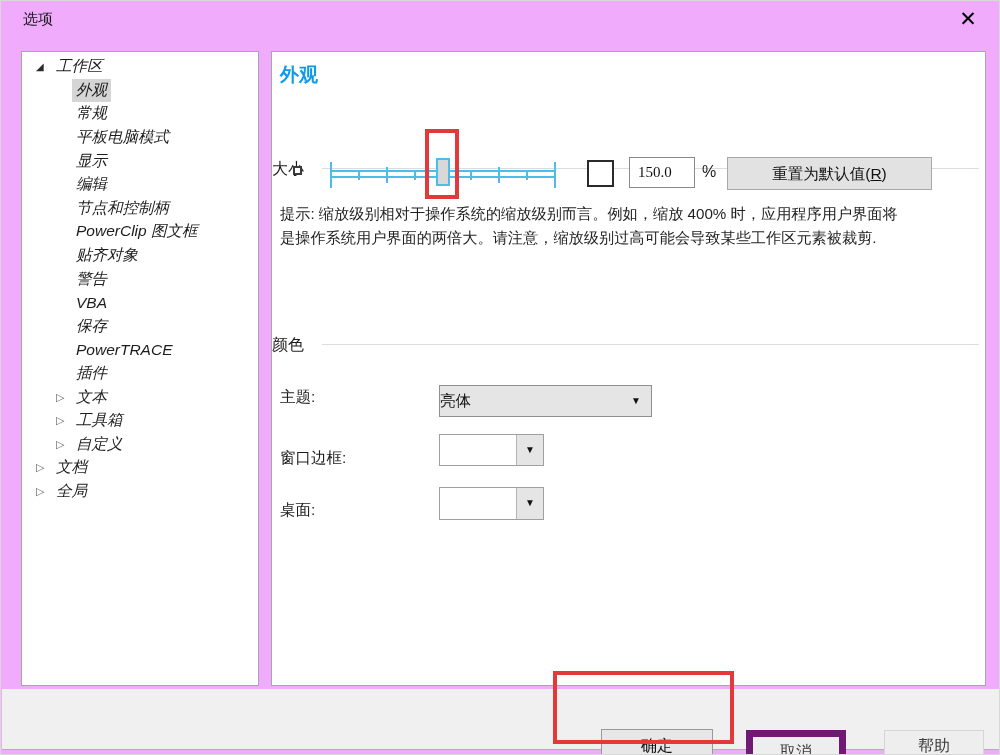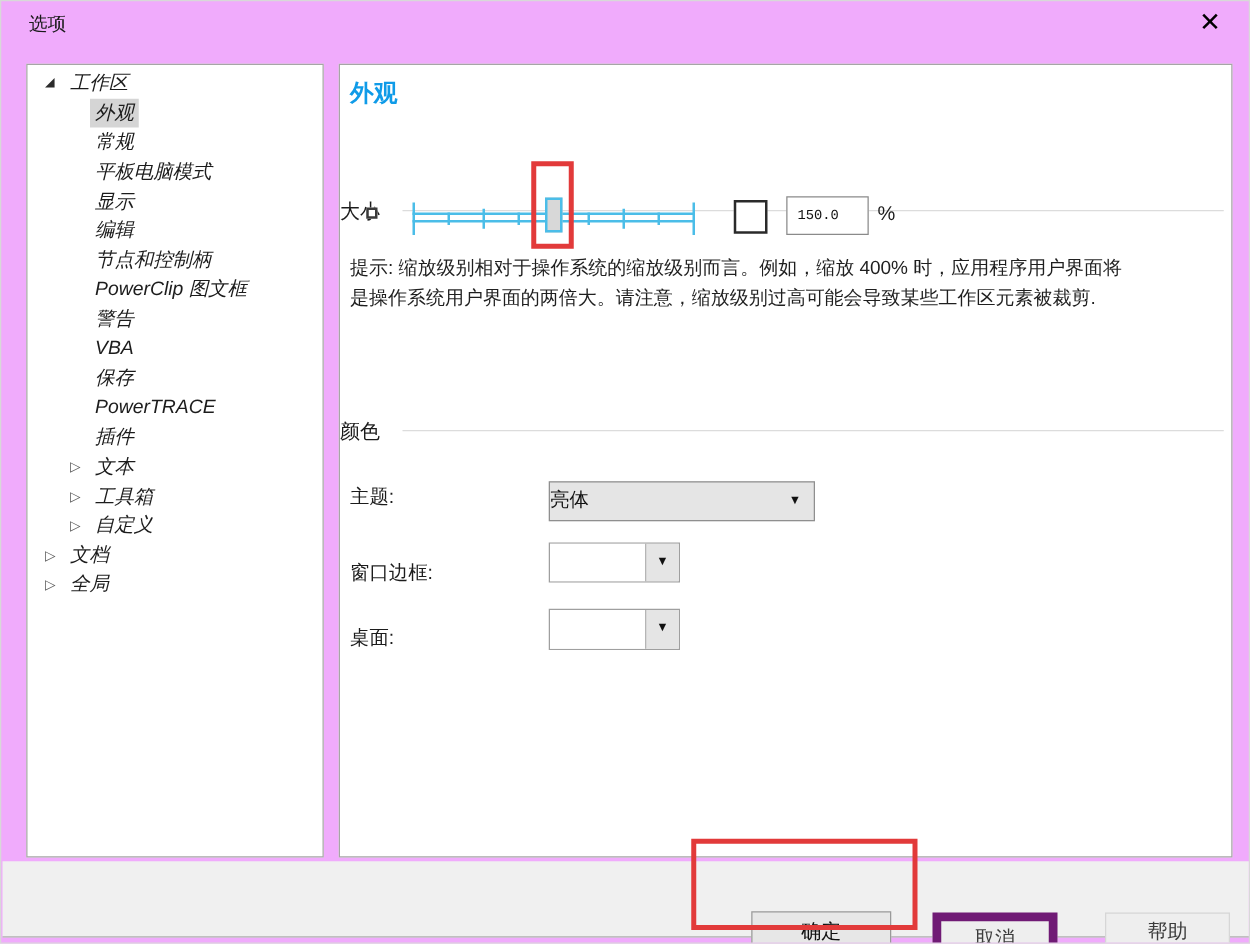--- a/index.html
+++ b/index.html
@@ -27,21 +27,21 @@
   .page-title { position:absolute; left:8px; top:10px; font-size:19px; font-weight:600; }
   .section-title { position:absolute; font-size:16px; color:#1c1c1c; }
   .section-divider { position:absolute; height:1px; background:#dcdcdc; width:657px; left:50px; }
 
   .small-size-icon { position:absolute; left:21px; top:114px; width:9px; height:9px; border:2px solid #3a3a3a; background:#fff; }
   .slider-track { position:absolute; left:58px; top:118px; width:225px; height:8px; border-top:2px solid; border-bottom:2px solid; }
   .slider-ticks { position:absolute; left:58px; top:108px; width:227px; height:30px; }
   .tick { position:absolute; width:2px; }
   .slider-thumb { position:absolute; left:164px; top:106px; width:14px; height:28px; background:#d8d8d8; border:2px solid; }
   .large-size-icon { position:absolute; left:315px; top:108px; width:27px; height:27px; border:2px solid #2a2a2a; background:#fff; }
-  .scale-input { position:absolute; left:357px; top:105px; width:66px; height:31px; border:1px solid #8a8a8a; font-size:11px; padding-left:8px; font-family:Liberation Mono, monospace; color:#111; }
+  .scale-input { position:absolute; left:357px; top:105px; width:66px; height:31px; border:1px solid #8a8a8a; font-size:15px; padding-left:8px; font-family:Liberation Serif, serif; color:#111; }
   .unit-label { position:absolute; left:430px; top:111px; font-size:16px; color:#1c1c1c; }
   .reset-btn { position:absolute; left:455px; top:105px; width:205px; height:33px; background:#e2e2e2; border:1px solid #a8a8a8; font-size:15.5px; color:#111; text-align:center; line-height:31px; cursor:pointer; }
   .tip-line { position:absolute; left:8px; font-size:15.2px; color:#1f1f1f; white-space:nowrap; }
 
   .field-label { position:absolute; left:8px; font-size:15.5px; color:#1c1c1c; }
   .theme-select { position:absolute; left:167px; top:333px; width:213px; height:32px; background:#e5e5e5; border:1px solid #8f8f8f; font-size:15.5px; color:#111; line-height:30px; padding-left:0; cursor:pointer; }
   .theme-select .arrow { position:absolute; right:10px; top:0; font-size:10px; color:#111; }
   .color-drop { position:absolute; width:105px; background:#fff; border:1px solid #9f9f9f; cursor:pointer; }
   .color-drop .swatch { position:absolute; left:0; top:0; bottom:0; right:27px; background:#fff; }
   .color-drop .arrow-box { position:absolute; right:0; top:0; bottom:0; width:27px; background:#e5e5e5; border-left:1px solid #b5b5b5; text-align:center; font-size:10px; color:#111; }
@@ -92,20 +92,24 @@
           <span class="tri leaf"></span>
           <span class="tree-label">编辑</span>
         </div>
         <div class="tree-row lvl1">
           <span class="tri leaf"></span>
           <span class="tree-label">节点和控制柄</span>
         </div>
         <div class="tree-row lvl1">
           <span class="tri leaf"></span>
           <span class="tree-label">PowerClip 图文框</span>
+        </div>
+        <div class="tree-row lvl1">
+          <span class="tri leaf"></span>
+          <span class="tree-label">贴齐对象</span>
         </div>
         <div class="tree-row lvl1">
           <span class="tri leaf"></span>
           <span class="tree-label">警告</span>
         </div>
         <div class="tree-row lvl1">
           <span class="tri leaf"></span>
           <span class="tree-label">VBA</span>
         </div>
         <div class="tree-row lvl1">
@@ -159,20 +163,21 @@
         <div class="tick" style="left: 140px; background: rgb(75, 189, 232); top: 10px; height: 10px;"></div>
         <div class="tick" style="left: 168px; background: rgb(75, 189, 232); top: 7px; height: 16px;"></div>
         <div class="tick" style="left: 196px; background: rgb(75, 189, 232); top: 10px; height: 10px;"></div>
         <div class="tick" style="left: 224px; background: rgb(75, 189, 232); top: 2px; height: 26px;"></div>
       </div>
     <div class="slider-track" style="border-color: rgb(75, 189, 232);"></div>
     <div class="slider-thumb" style="border-color: rgb(75, 189, 232);"></div>
     <div class="large-size-icon"></div>
     <input class="scale-input" value="150.0" style="">
     <div class="unit-label">%</div>
+    <div class="reset-btn"><span>重置为默认值(</span><span style="text-decoration:underline;">R</span><span>)</span></div>
 
     <div class="tip-line" style="top:152px;">提示: 缩放级别相对于操作系统的缩放级别而言。例如，缩放 400% 时，应用程序用户界面将</div>
     <div class="tip-line" style="top:176px;">是操作系统用户界面的两倍大。请注意，缩放级别过高可能会导致某些工作区元素被裁剪.</div>
 
     <div class="section-title" style="top:283px;">颜色</div>
     <div class="section-divider" style="top:292px;"></div>
 
     <div class="field-label" style="top:335px;">主题:</div>
     <div class="theme-select">
       <span>亮体</span>

